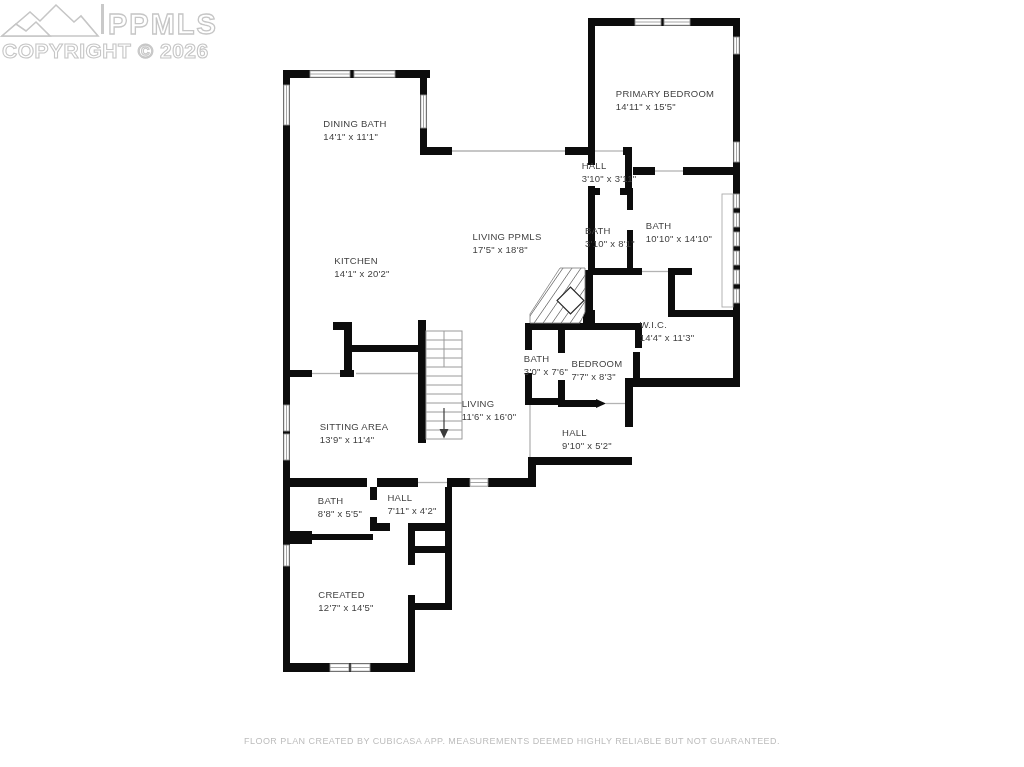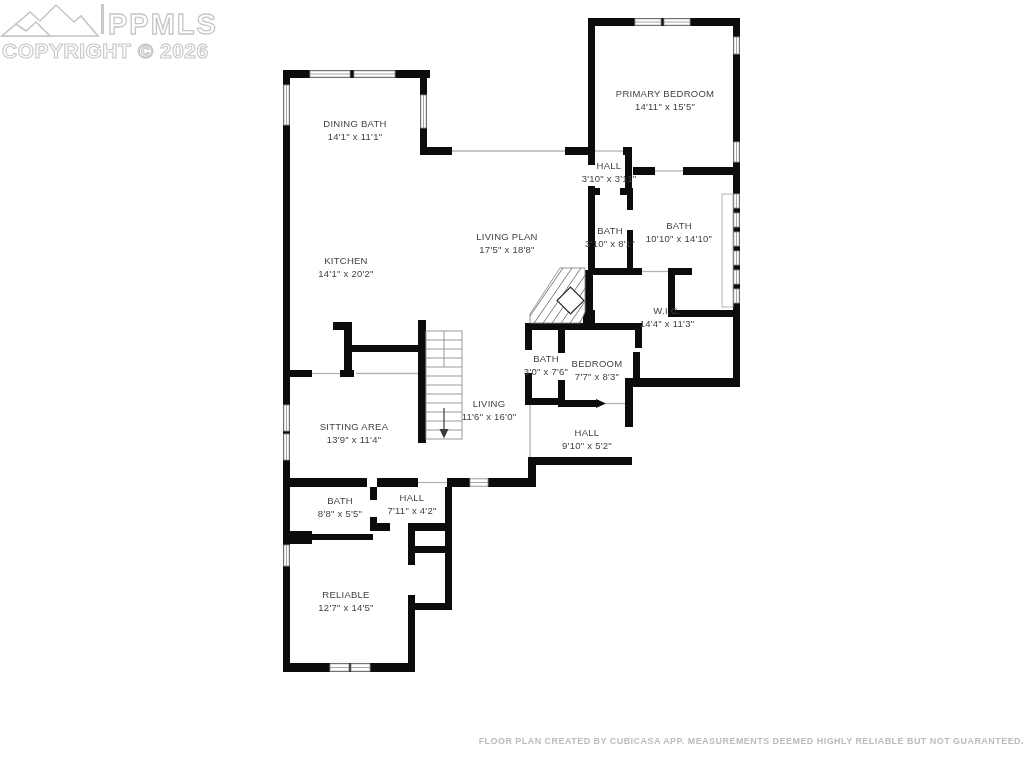--- a/index.html
+++ b/index.html
@@ -9,25 +9,25 @@
   .walls rect{fill:#0c0c0c;}
   .win rect{fill:#ffffff;stroke:#8f8f8f;stroke-width:0.9;}
   .win line{stroke:#8f8f8f;stroke-width:0.8;}
   .openings line{stroke:#b3b3b3;stroke-width:1.3;}
   .stairs line, .stairs rect{stroke:#9a9a9a;stroke-width:1;fill:none;}
   .winder line{stroke:#7d7d7d;stroke-width:1;}
   .logo-brand{font-family:"Liberation Sans",sans-serif;font-weight:bold;font-size:29px;
               fill:#ffffff;stroke:#c6c6c6;stroke-width:1.3px;letter-spacing:2px;}
   .logo-copyright{font-family:"Liberation Sans",sans-serif;font-weight:bold;font-size:21px;
               fill:#ffffff;stroke:#c6c6c6;stroke-width:1.1px;letter-spacing:0.5px;}
-  .room-label{position:absolute;transform:translate(-50%,-50%);text-align:center;
+  .room-label{position:absolute;transform:translate(-50%,-50%);text-align:left;
               color:#3f3f3f;font-size:9.5px;font-weight:500;letter-spacing:0.25px;
               line-height:13px;white-space:nowrap;}
-  .disclaimer{position:absolute;left:0;top:736px;width:100%;text-align:right;
-              color:#bcbcbc;font-size:9px;font-weight:700;letter-spacing:0.45px;}
+  .disclaimer{position:absolute;left:0;top:736px;width:100%;text-align:center;
+              color:#bcbcbc;font-size:9px;font-weight:400;letter-spacing:0.45px;}
 </style>
 </head>
 <body>
 
 <div class="stage">
 
   <svg class="plan-svg" width="1024" height="767" viewBox="0 0 1024 767">
 
     <g class="walls" shape-rendering="crispEdges">
 
@@ -211,36 +211,36 @@
   </div>
   <div class="room-label" style="left:665px;top:100px">
     <div>PRIMARY BEDROOM</div>
     <div>14'11" x 15'5"</div>
   </div>
   <div class="room-label" style="left:609px;top:172px">
     <div>HALL</div>
     <div>3'10" x 3'11"</div>
   </div>
   <div class="room-label" style="left:507px;top:243px">
-    <div>LIVING PLAN</div>
+    <div>LIVING PPMLS</div>
     <div>17'5" x 18'8"</div>
   </div>
   <div class="room-label" style="left:610px;top:237px">
     <div>BATH</div>
     <div>3'10" x 8'1"</div>
   </div>
   <div class="room-label" style="left:679px;top:232px">
     <div>BATH</div>
     <div>10'10" x 14'10"</div>
   </div>
-  <div class="room-label" style="left:346px;top:267px">
+  <div class="room-label" style="left:362px;top:267px">
     <div>KITCHEN</div>
     <div>14'1" x 20'2"</div>
   </div>
-  <div class="room-label" style="left:667px;top:317px">
+  <div class="room-label" style="left:667px;top:331px">
     <div>W.I.C.</div>
     <div>14'4" x 11'3"</div>
   </div>
   <div class="room-label" style="left:546px;top:365px">
     <div>BATH</div>
     <div>3'0" x 7'6"</div>
   </div>
   <div class="room-label" style="left:597px;top:370px">
     <div>BEDROOM</div>
     <div>7'7" x 8'3"</div>
@@ -259,19 +259,19 @@
   </div>
   <div class="room-label" style="left:340px;top:507px">
     <div>BATH</div>
     <div>8'8" x 5'5"</div>
   </div>
   <div class="room-label" style="left:412px;top:504px">
     <div>HALL</div>
     <div>7'11" x 4'2"</div>
   </div>
   <div class="room-label" style="left:346px;top:601px">
-    <div>RELIABLE</div>
+    <div>CREATED</div>
     <div>12'7" x 14'5"</div>
   </div>
 
   <div class="disclaimer">FLOOR PLAN CREATED BY CUBICASA APP. MEASUREMENTS DEEMED HIGHLY RELIABLE BUT NOT GUARANTEED.</div>
 
 </div>
 
 </body></html>

